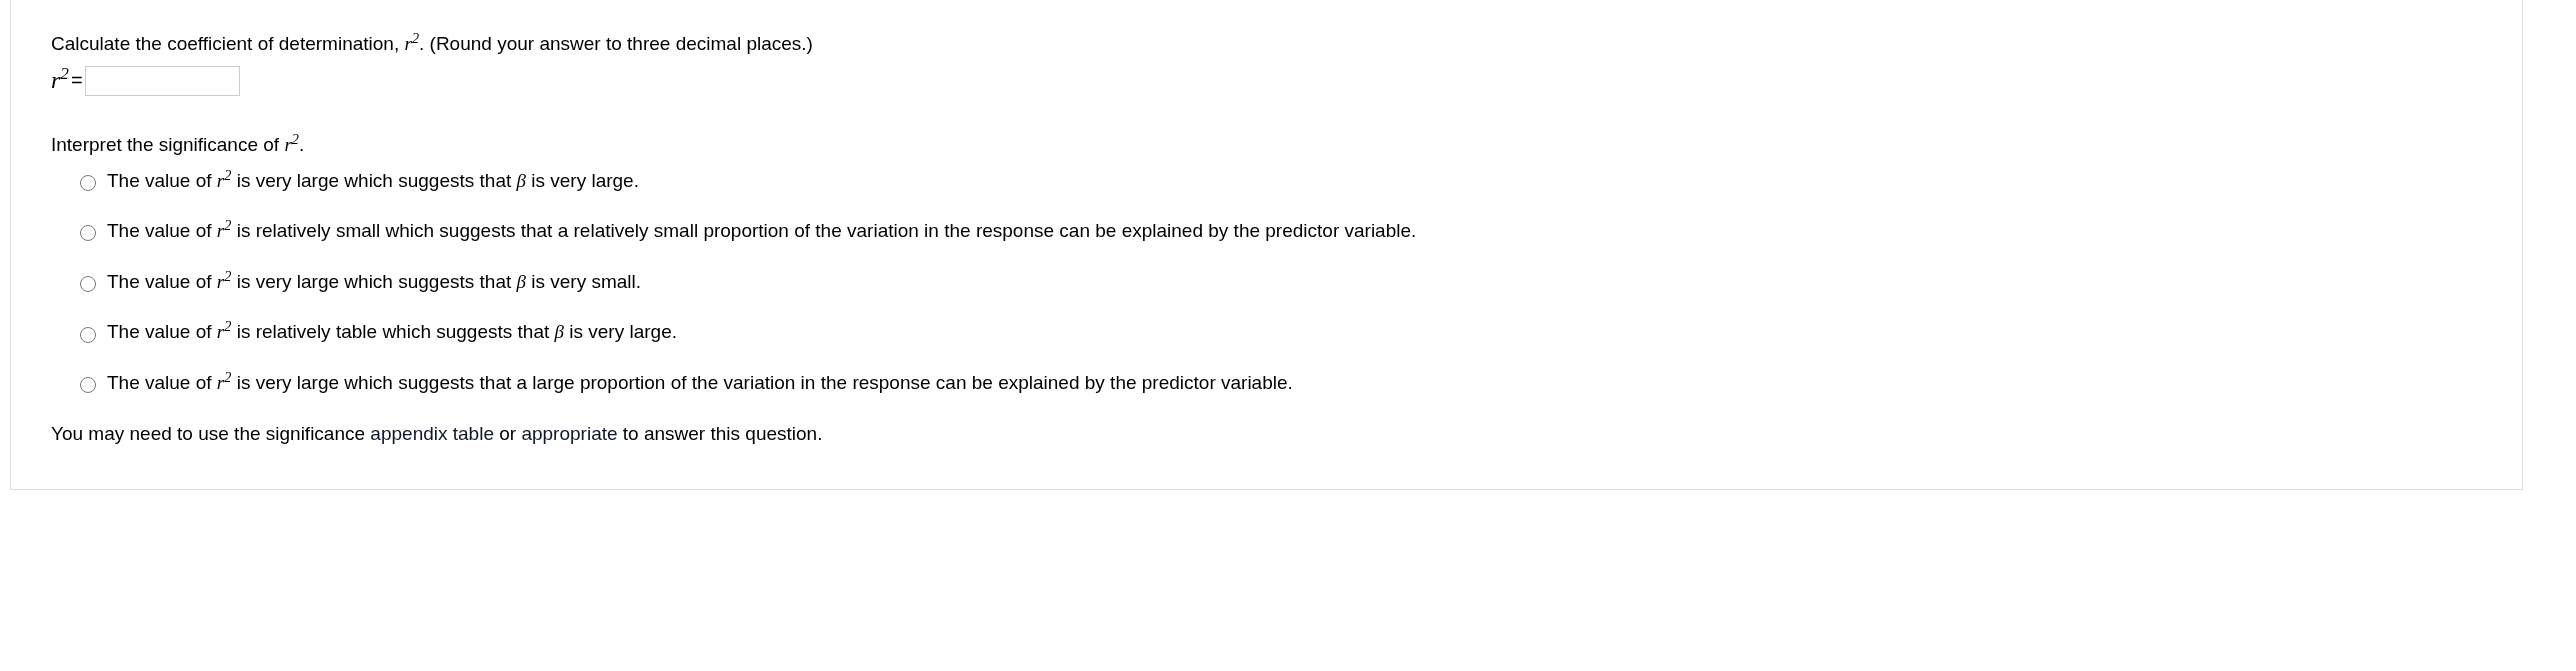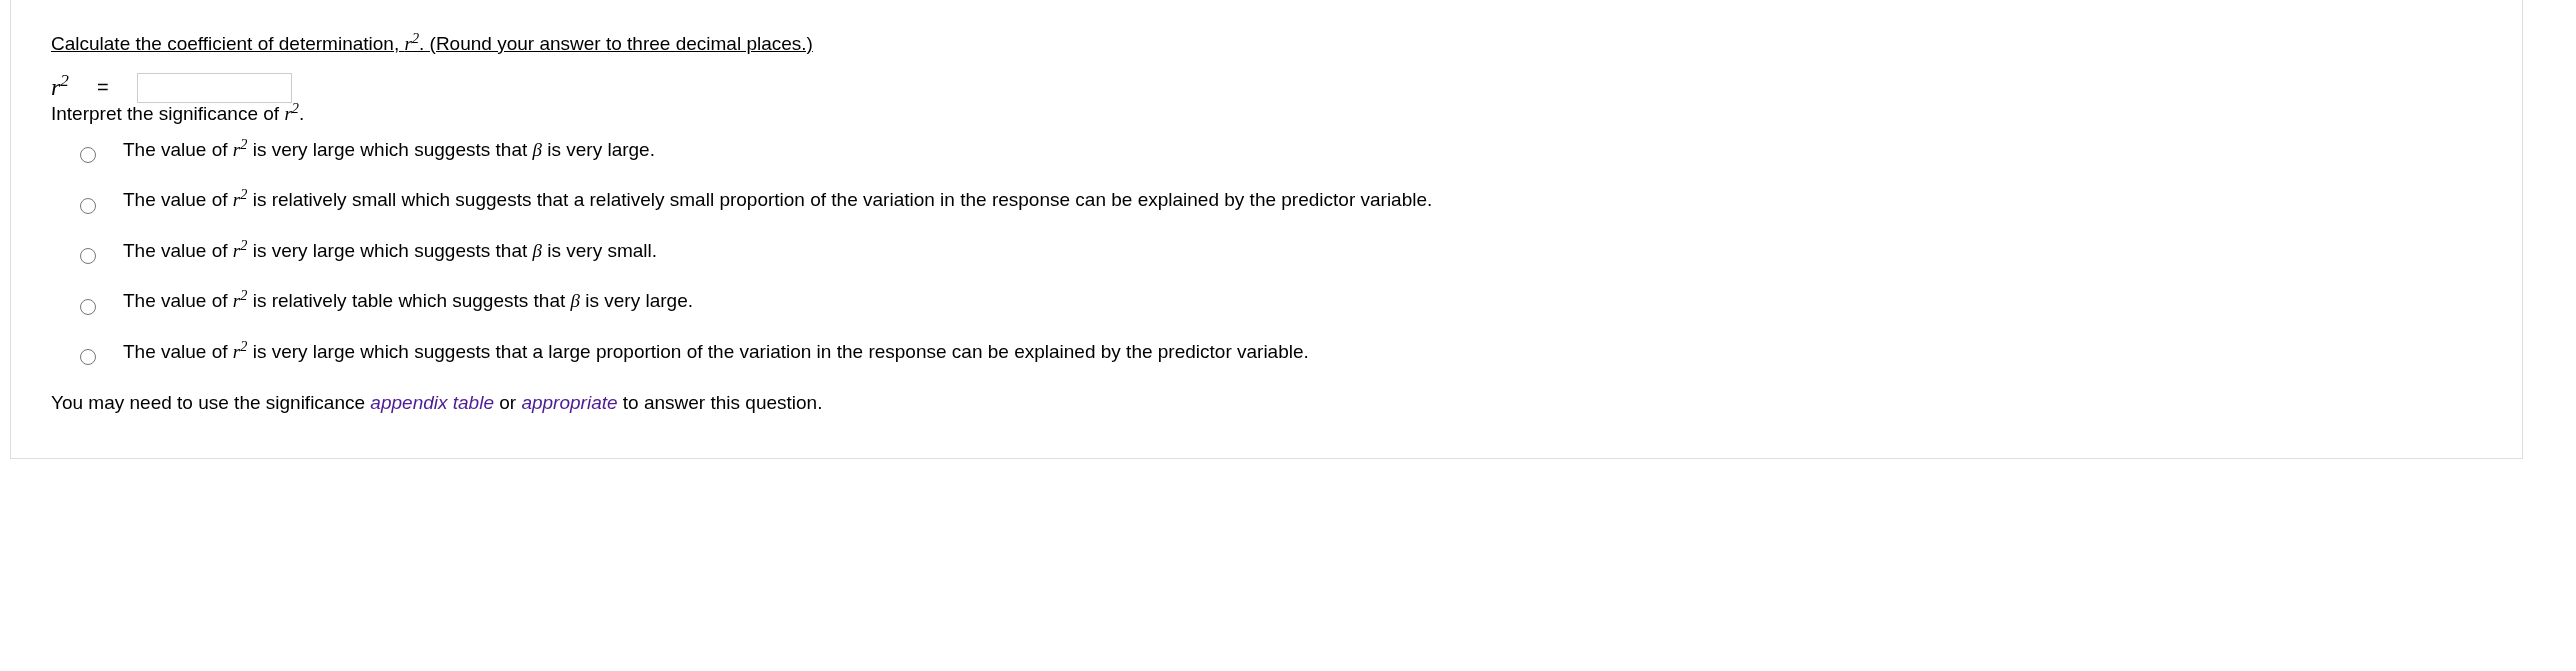--- a/index.html
+++ b/index.html
@@ -12,41 +12,41 @@
   }
   .question-container {
     border: 1px solid #ddd;
     border-top: none;
     padding: 30px 40px 40px 40px;
     margin: 0 10px 10px 10px;
     width: 2513px;
     box-sizing: border-box;
   }
   .prompt-line {
-    margin-bottom: 14px;
+    margin-bottom: 7px;
     line-height: 1.5;
-    text-decoration: underline;
   }
   .r2 {
     font-style: italic;
     font-family: "Times New Roman", serif;
   }
   .r2 sup {
     font-size: 0.75em;
     vertical-align: super;
     line-height: 0;
   }
   .beta {
     font-style: italic;
     font-family: "Times New Roman", serif;
   }
   .input-row {
     display: flex;
     align-items: center;
-    gap: 28px;
+    gap: 2px;
+    margin-bottom: 38px;
   }
   .input-label {
     font-family: "Times New Roman", serif;
     font-style: italic;
     font-size: 24px;
   }
   .input-label sup {
     font-size: 0.72em;
     vertical-align: super;
     line-height: 0;
@@ -66,40 +66,39 @@
     box-sizing: border-box;
   }
   .sub-prompt {
     margin-bottom: 12px;
   }
   .options {
     margin-left: 24px;
   }
   .option-row {
     display: flex;
-    align-items: flex-end;
-    gap: 24px;
+    align-items: center;
+    gap: 8px;
     margin-bottom: 24px;
     line-height: 1.4;
   }
   input[type="radio"] {
     width: 16px;
     height: 16px;
     margin-top: 4px;
     accent-color: #888;
     flex-shrink: 0;
   }
   .hint-line {
     margin-top: 20px;
     line-height: 1.5;
   }
   a.hint-link {
-    color: #4c1d95;
+    color: #0f172a;
     text-decoration: none;
-    font-style: italic;
   }
 </style>
 </head>
 <body>
 
 <div class="question-container">
 
   <div class="prompt-line">
     <span>Calculate the coefficient of determination, </span><span class="r2">r<sup>2</sup></span><span>. (Round your answer to three decimal places.)</span>
   </div>

